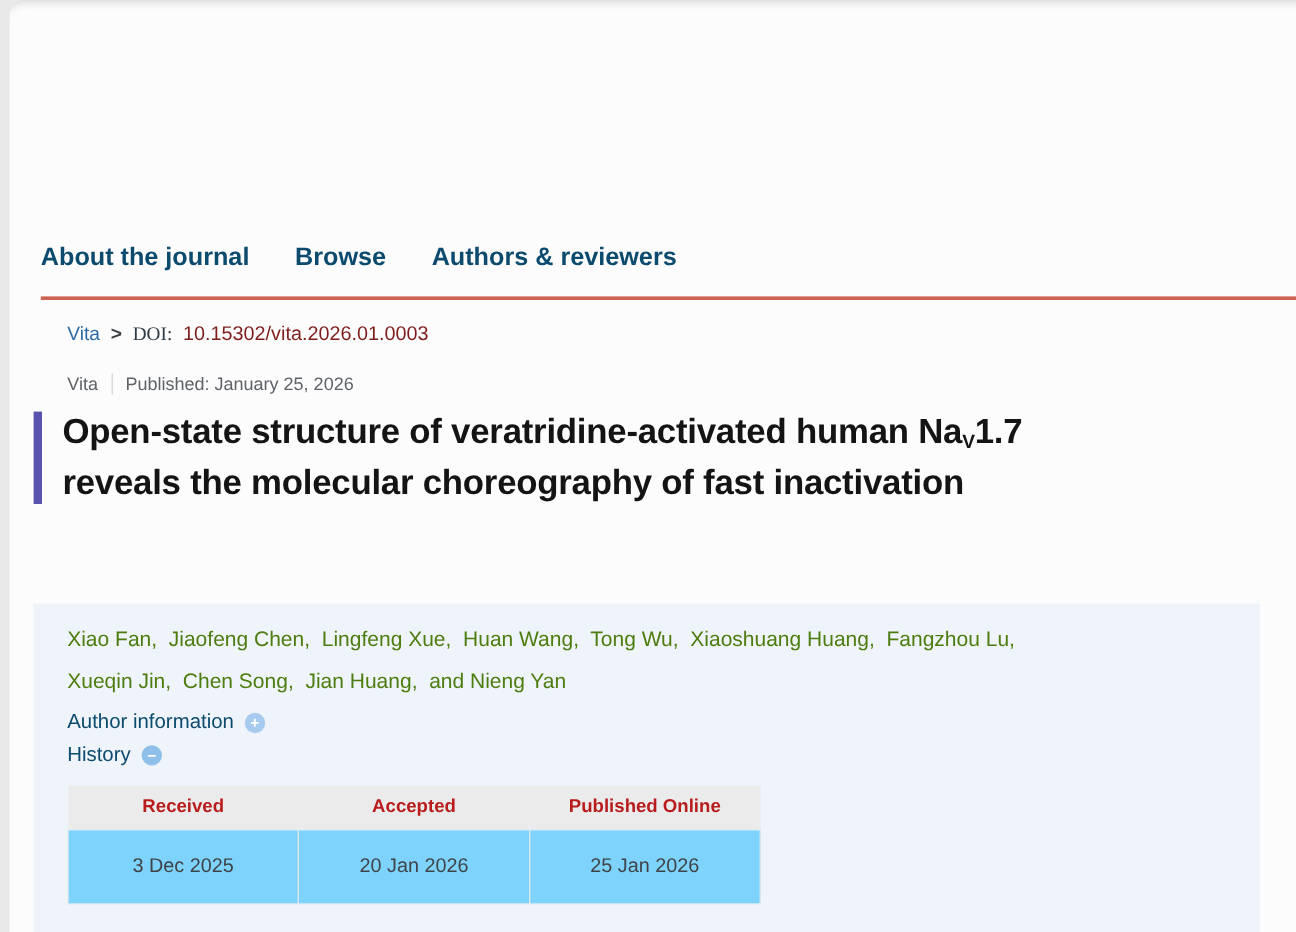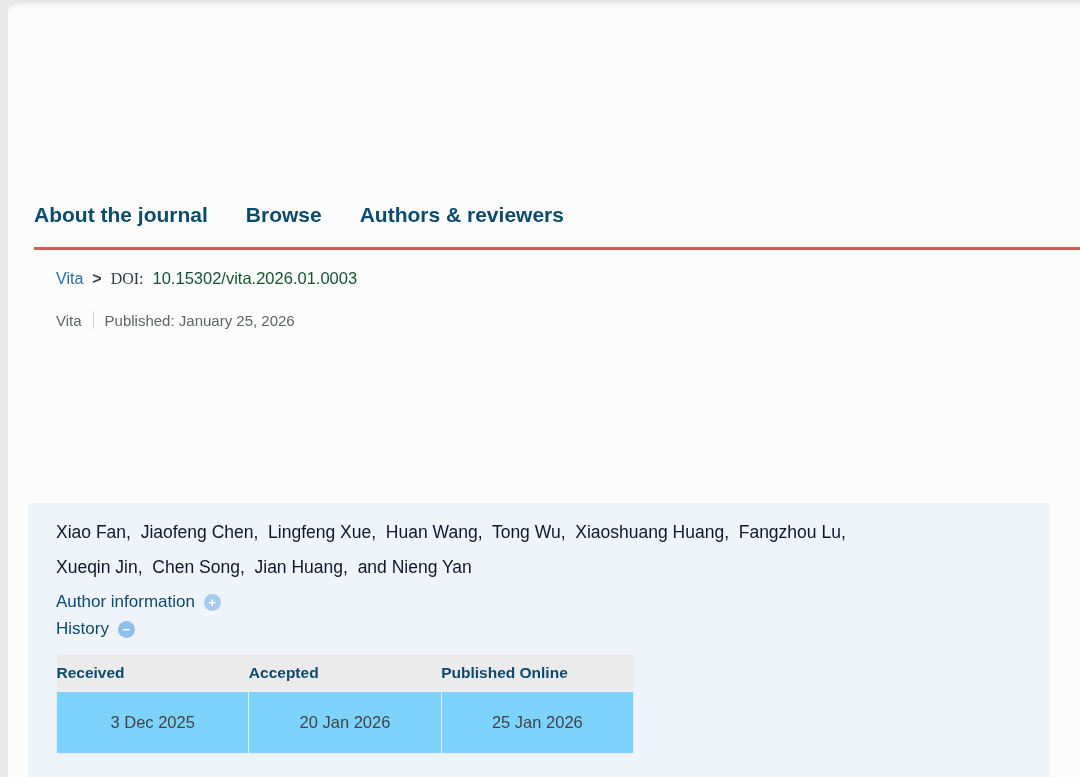--- a/index.html
+++ b/index.html
@@ -30,54 +30,54 @@
   .nav { position:absolute; left:34px; top:203px; display:flex; gap:38px; }
   .nav-item { font-size:21px; font-weight:600; color:#0c4a6e; cursor:pointer; white-space:nowrap; }
 
   .red-rule { position:absolute; left:34px; right:0; top:247px; height:3px; background:#cf6152; }
 
   
   .breadcrumb { position:absolute; left:56px; top:269px; display:flex; align-items:baseline; gap:9px; font-size:16px; }
   .crumb-link { color:#2e6ca5; cursor:pointer; }
   .crumb-sep { color:#3c4043; font-weight:600; }
   .doi-label { font-family:Liberation Serif, serif; font-size:16px; color:#2f3b44; }
-  .doi-link { color:#14532d; font-size:16.5px; cursor:pointer; }
+  .doi-link { color:#7f1d1d; font-size:16.5px; cursor:pointer; }
 
   
   .meta { position:absolute; left:56px; top:311px; display:flex; align-items:center; font-size:15px; color:#5f6368; }
   .meta-sep { display:inline-block; width:1px; height:18px; background:#cfd1d3; margin:0 11px; }
 
   
   .title-block { position:absolute; left:28px; top:341px; padding-left:24px; width:880px; }
   .title-bar { position:absolute; left:0; top:2px; bottom:2px; width:7px; background:#5953b0; }
   h1.title { font-size:29px; line-height:38px; font-weight:700; color:#141414; letter-spacing:-0.2px; max-width:830px; }
   h1.title sub { font-size:0.55em; vertical-align:baseline; position:relative; top:0.25em; font-weight:700; }
 
   
   .panel {
     position:absolute; left:28px; top:503px; width:1022px; height:274px;
     background:#eef4fa; padding:12px 28px 0 28px;
   }
-  .author-list { width:845px; font-size:17.5px; line-height:35px; color:#0f172a; }
+  .author-list { width:845px; font-size:17.5px; line-height:35px; color:#4d7c0f; }
   .author-list span { cursor:pointer; white-space:nowrap; }
   .toggle-row { display:flex; align-items:center; margin-top:7px; cursor:pointer; }
   .toggle-label { font-size:17px; color:#0c4a6e; }
   .toggle-icon {
     margin-left:9px; width:17px; height:17px; border-radius:50%;
     color:#ffffff; font-size:13px; font-weight:700; line-height:17px;
     text-align:center; flex:0 0 auto;
   }
   .icon-expand { background:#a6cbee; }
   .icon-collapse { background:#8fc0ea; }
 
   
   .history-table { margin-top:16px; width:578px; border-collapse:collapse; }
   .history-table th {
     height:36px; background:#ebebeb; font-size:15.5px; font-weight:700;
-    color:#0c4a6e; text-align:left; width:33.33%;
+    color:#b91c1c; text-align:center; width:33.33%;
   }
   .history-table td {
     height:62px; background:#7dd3fc; font-size:16.5px; color:#3f4348;
     text-align:center; border:1px solid #e9eaeb; border-top:1px solid #f1f2f3;
   }
 </style>
 </head>
 <body>
 
 <div class="viewport">
@@ -100,20 +100,24 @@
       <span class="doi-label">DOI:</span>
       <span class="doi-link">10.15302/vita.2026.01.0003</span>
     </div>
 
     <div class="meta">
       <span>Vita</span>
       <span class="meta-sep"></span>
       <span>Published: January 25, 2026</span>
     </div>
 
+    <div class="title-block">
+      <div class="title-bar"></div>
+      <h1 class="title"><span>Open-state structure of veratridine-activated human Na</span><sub>V</sub><span>1.7 reveals the molecular choreography of fast inactivation</span></h1>
+    </div>
 
     <div class="panel">
 
       <div class="author-list"><span>Xiao Fan</span>,&nbsp; <span>Jiaofeng Chen</span>,&nbsp; <span>Lingfeng Xue</span>,&nbsp; <span>Huan Wang</span>,&nbsp; <span>Tong Wu</span>,&nbsp; <span>Xiaoshuang Huang</span>,&nbsp; <span>Fangzhou Lu</span>,&nbsp; <span>Xueqin Jin</span>,&nbsp; <span>Chen Song</span>,&nbsp; <span>Jian Huang</span>,&nbsp; and <span>Nieng Yan</span></div>
 
       <div class="toggle-row">
         <span class="toggle-label">Author information</span>
         <span class="toggle-icon icon-expand">+</span>
       </div>
 

